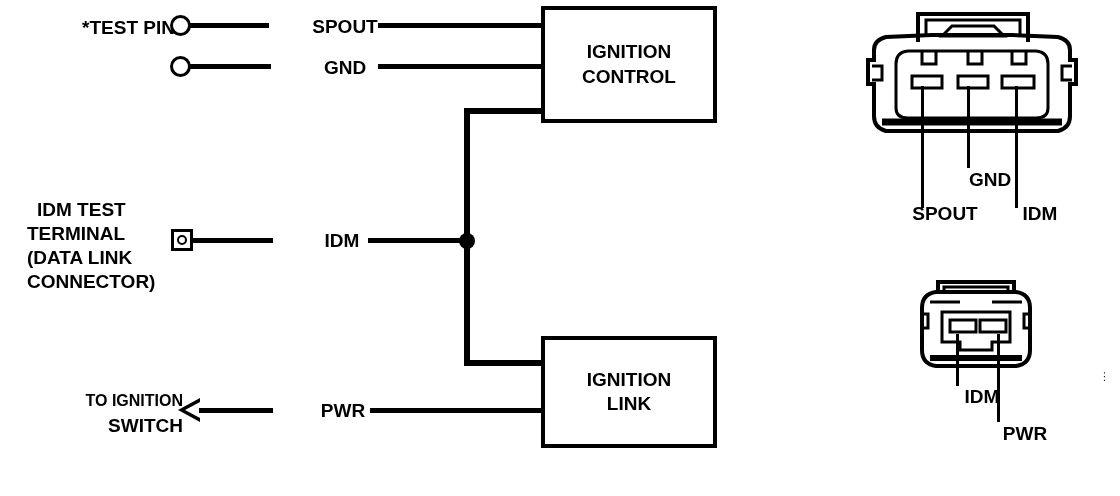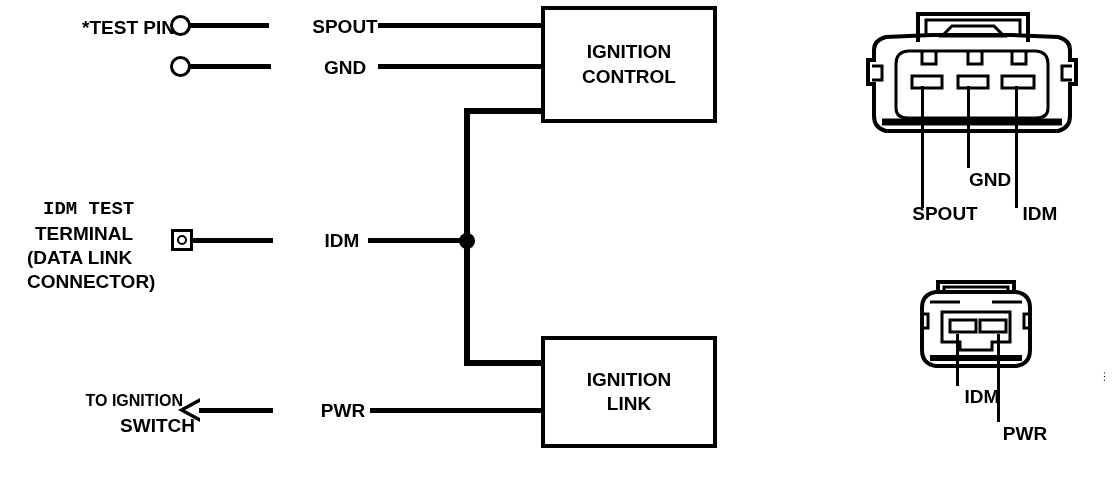--- a/index.html
+++ b/index.html
@@ -78,22 +78,22 @@
   <div class="ring" style="left:170px;top:56px;width:21px;height:21px;"></div>
 
   <div class="wire wh" style="left:189px;top:23px;width:80px;height:5px;"></div>
   <div class="lbl c" style="left:272px;top:15px;width:100px;font-size:19px;">SPOUT</div>
   <div class="wire wh" style="left:378px;top:23px;width:165px;height:5px;"></div>
 
   <div class="wire wh" style="left:189px;top:64px;width:82px;height:5px;"></div>
   <div class="lbl c" style="left:272px;top:56px;width:100px;font-size:19px;">GND</div>
   <div class="wire wh" style="left:378px;top:64px;width:165px;height:5px;"></div>
 
-  <div class="lbl" style="left:20px;top:198px;font-size:19px;font-family:Liberation Mono, monospace;">IDM TEST</div>
-  <div class="lbl" style="left:12px;top:222px;font-size:19px;">TERMINAL</div>
+  <div class="lbl" style="left:14px;top:198px;font-size:19px;">IDM TEST</div>
+  <div class="lbl" style="left:4px;top:222px;font-size:19px;">TERMINAL</div>
   <div class="lbl" style="left:4px;top:246px;font-size:19px;">(DATA LINK</div>
   <div class="lbl" style="left:4px;top:270px;font-size:19px;">CONNECTOR)</div>
 
   <div class="sqterm" style="left:171px;top:229px;width:22px;height:22px;">
     <i></i>
   </div>
 
   <div class="wire wh" style="left:191px;top:238px;width:82px;height:5px;"></div>
   <div class="lbl c" style="left:274px;top:229px;width:90px;font-size:19px;">IDM</div>
 
@@ -111,21 +111,21 @@
     <span>IGNITION</span>
     <span>CONTROL</span>
   </div>
 
   <div class="box" style="left:541px;top:336px;width:176px;height:112px;font-size:19px;">
     <span>IGNITION</span>
     <span>LINK</span>
   </div>
 
   <div class="lbl r" style="left:0px;top:391px;width:160px;font-size:16px;">TO IGNITION</div>
-  <div class="lbl r" style="left:12px;top:414px;width:160px;font-size:19px;">SWITCH</div>
+  <div class="lbl r" style="left:0px;top:414px;width:160px;font-size:19px;">SWITCH</div>
 
   <div class="arrow" style="left:178px;top:398px;"></div>
   <div class="arrow-in" style="left:185px;top:402px;"></div>
 
   <div class="wire wh" style="left:199px;top:408px;width:74px;height:5px;"></div>
   <div class="lbl c" style="left:274px;top:399px;width:92px;font-size:19px;">PWR</div>
   <div class="wire wh" style="left:370px;top:408px;width:174px;height:5px;"></div>
 
   <svg class="conn" style="left:860px;top:4px;" width="225" height="140" viewBox="0 0 225 140">
 

